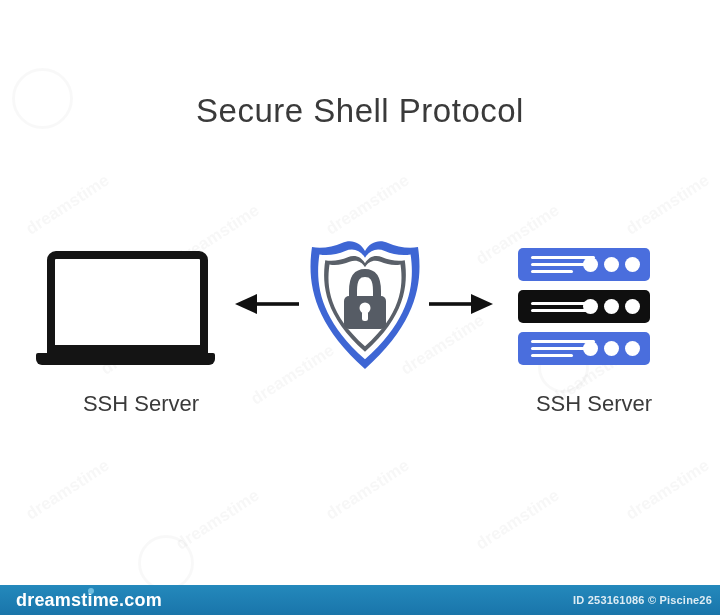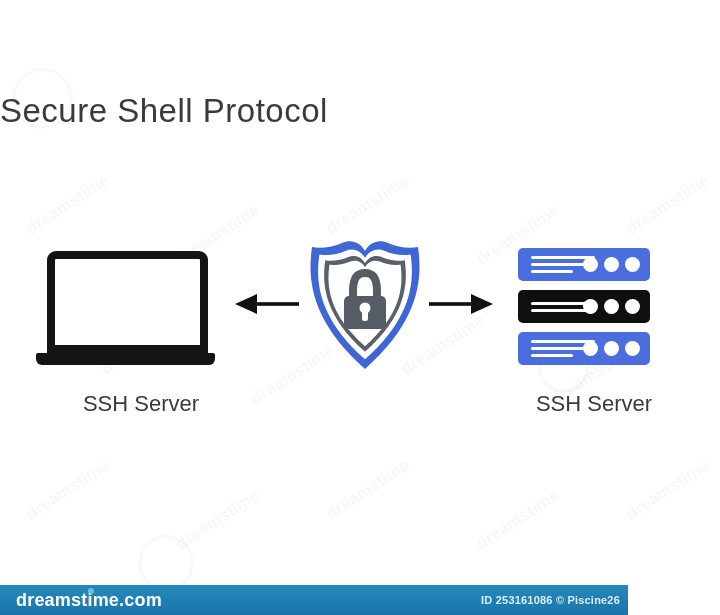--- a/index.html
+++ b/index.html
@@ -11,21 +11,21 @@
   .wm-layer{position:absolute;inset:0;pointer-events:none;}
   .wm-text{
     position:absolute;font-size:17px;font-weight:bold;
     color:rgba(70,70,70,0.045);transform:rotate(-33deg);white-space:nowrap;
   }
   .wm-circle{
     position:absolute;border:3px solid rgba(0,0,0,0.028);border-radius:50%;
   }
   
   .title{
-    position:absolute;top:92px;left:0;width:720px;text-align:left;
+    position:absolute;top:92px;left:0;width:720px;text-align:center;
     font-size:33px;font-weight:400;color:#3a3a3a;letter-spacing:0.5px;
   }
   
   .laptop-screen{
     position:absolute;left:47px;top:251px;width:161px;height:104px;
     box-sizing:border-box;border:8px solid #141414;border-bottom-width:10px;
     border-radius:9px 9px 2px 2px;background:#fff;
   }
   .laptop-base{
     position:absolute;left:36px;top:353px;width:179px;height:12px;
@@ -53,21 +53,21 @@
   
   .node-label{
     position:absolute;top:391px;width:220px;text-align:center;
     font-size:22px;color:#3a3a3a;
   }
   .label-client{left:31px;}
   .label-connection{left:253px;}
   .label-server{left:484px;}
   
   .footer{
-    position:absolute;left:0;top:585px;width:628px;height:30px;
+    position:absolute;left:0;top:585px;width:720px;height:30px;
     background:linear-gradient(180deg,#2489bc 0%,#1b78ad 85%,#1a74a8 100%);
     display:flex;align-items:center;justify-content:space-between;
   }
   .brand{
     position:relative;margin-left:16px;color:#ffffff;font-weight:bold;
     font-size:18px;letter-spacing:0.2px;
   }
   .brand-dot{
     position:absolute;left:72px;top:-2px;width:6px;height:6px;
     border-radius:50%;background:#6fbde0;

